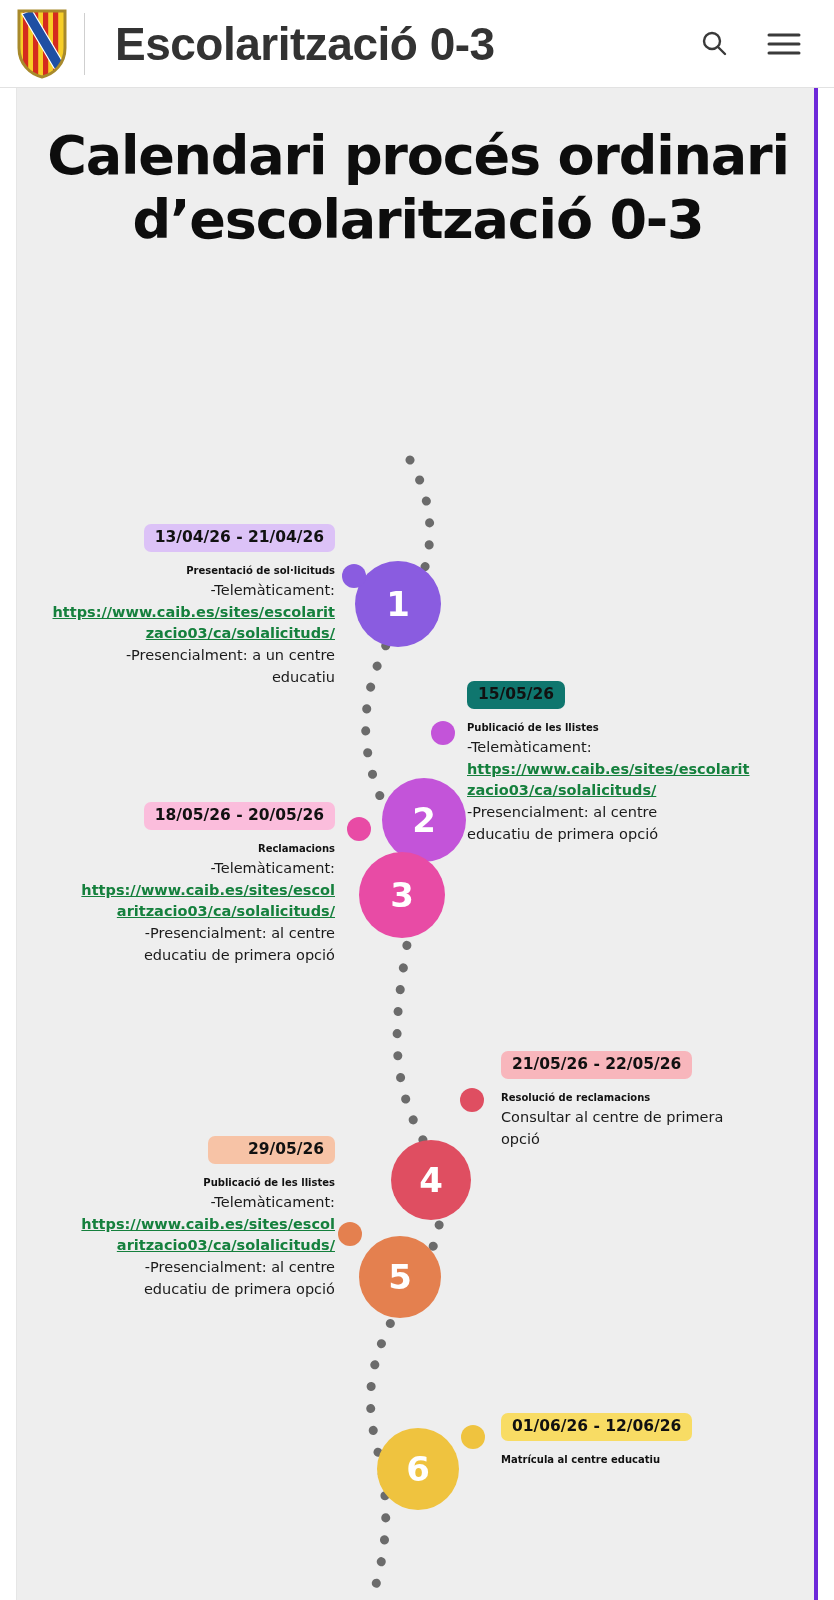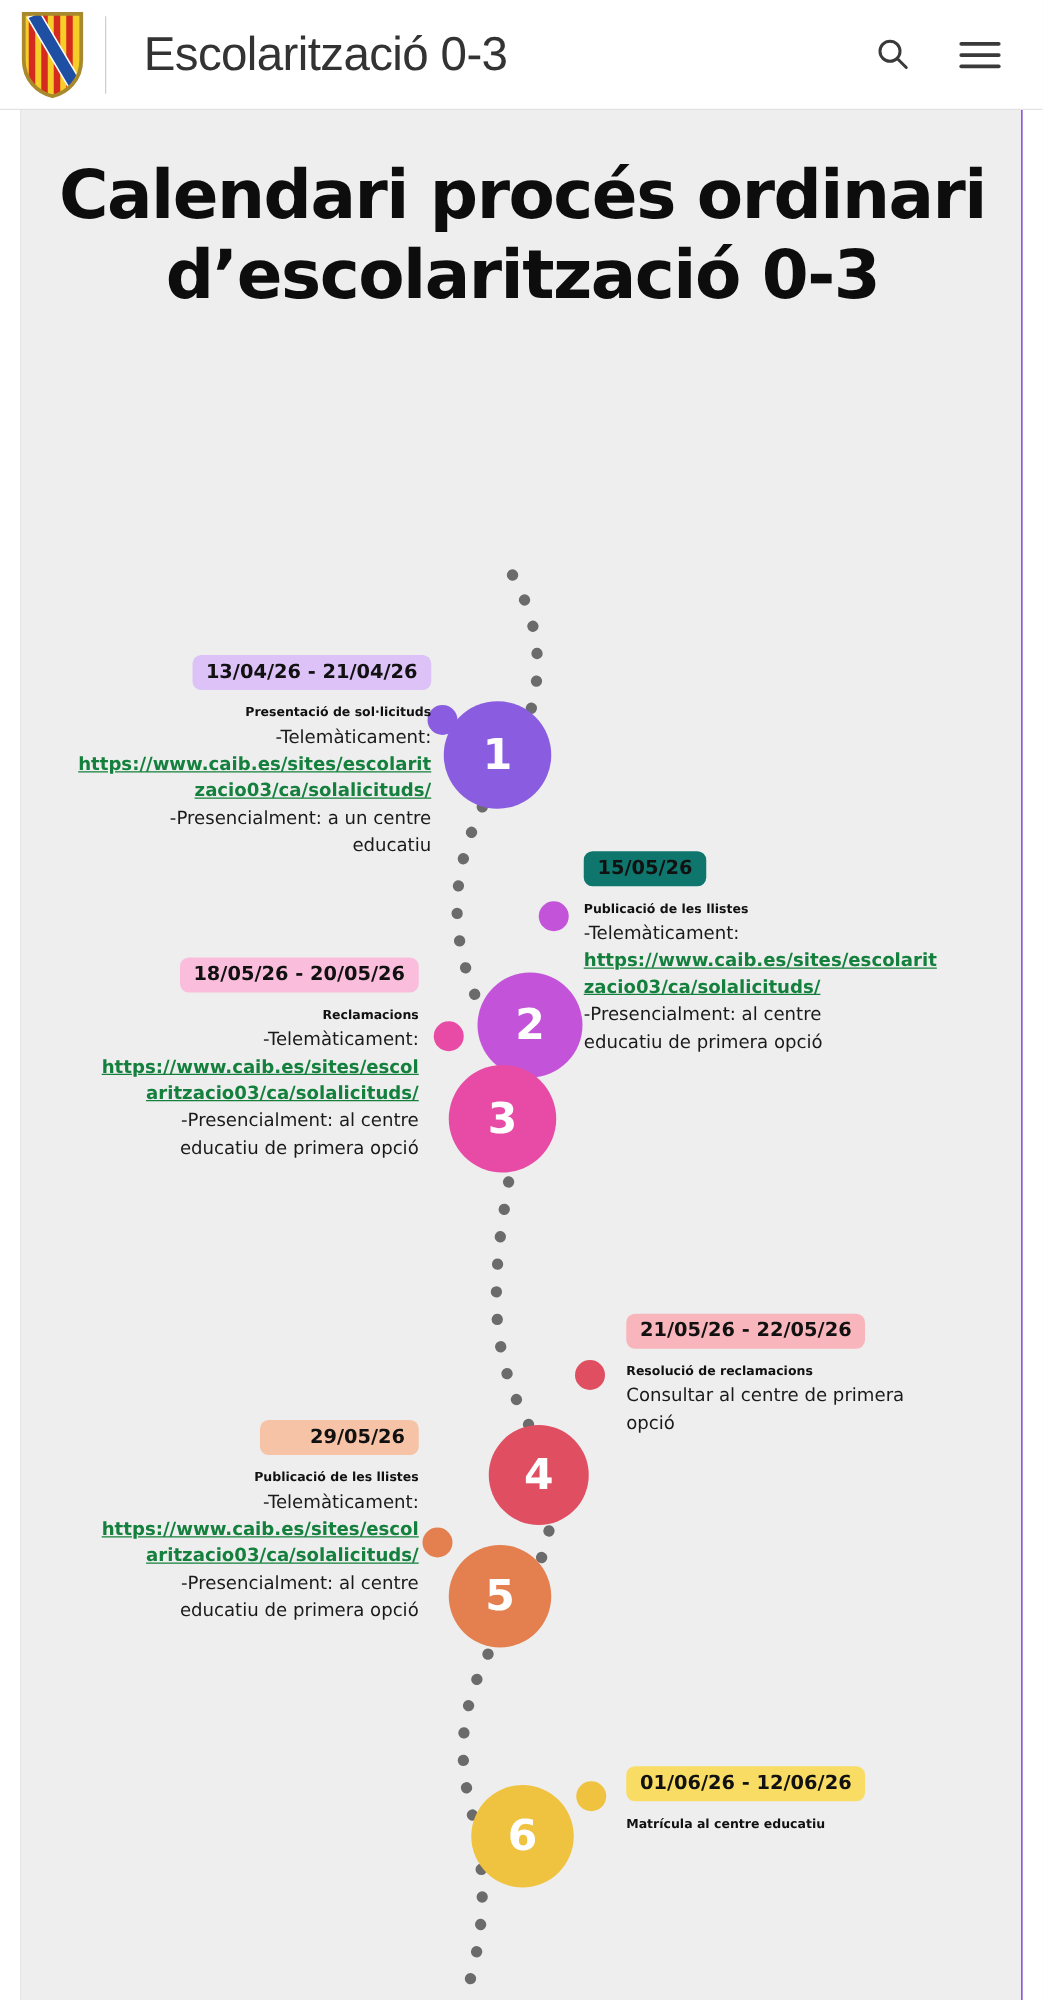--- a/index.html
+++ b/index.html
@@ -24,24 +24,24 @@
     width:84px; height:88px;
     display:flex; align-items:center; justify-content:center;
     flex:0 0 auto;
   }
   .crest{ width:52px; height:72px; display:block; }
   .header-divider{
     width:1px; height:62px; background:#cfcfcf; flex:0 0 auto;
   }
   .site-title{
     flex:1 1 auto;
-    font-size:38px;
+    font-size:46px;
     line-height:1;
     color:#333333;
-    font-weight:400;
+    font-weight:700;
     padding-left:30px;
     letter-spacing:-0.5px;
     white-space:nowrap;
     overflow:hidden;
   }
   .header-actions{
     flex:0 0 auto; display:flex; align-items:center; gap:30px;
     padding-right:30px;
   }
   .icon-btn{
@@ -53,21 +53,21 @@
   
   .page-frame{
     position:absolute; left:0; top:88px; width:834px; height:1512px;
     background:#ffffff;
     overflow:hidden;
   }
   .poster{
     position:absolute; left:16px; top:0; width:802px; height:1512px;
     background:#eeeeee;
     border-left:1px solid #e6e6e6;
-    border-right:1px solid #6d28d9;
+    border-right:4px solid #6d28d9;
     overflow:hidden;
   }
 
   .poster-title{
     position:absolute; left:0; top:36px; width:802px;
     text-align:center;
     font-family:"DejaVu Sans", sans-serif;
     font-weight:bold;
     font-size:54px;
     line-height:1.18;
@@ -202,21 +202,21 @@
                  C 430 1098, 432 1140, 400 1190
                  C 355 1258, 345 1300, 360 1360
                  C 372 1410, 372 1450, 358 1500" fill="none" stroke="#6b6b6b" stroke-width="9" stroke-linecap="round" stroke-dasharray="0.1 22"></path>
       </svg>
 
       <div class="tl-item">
         <div class="tl-circle" style="left:338px; top:473px; width:86px; height:86px; background:#8A5CE0;">
           <span>1</span>
         </div>
         <div class="tl-dot" style="left:325px; top:476px; width:24px; height:24px; background:#8A5CE0;"></div>
-        <div class="tl-text right" style="left:28px; top:436px; width:300px;">
+        <div class="tl-text right" style="left:18px; top:436px; width:300px;">
           <span class="tl-pill" style="background:#DCC2F7;">13/04/26 - 21/04/26</span>
           <div class="tl-heading">Presentació de sol·licituds</div>
           <span class="tl-line">-Telemàticament:</span>
           <span class="tl-line tl-link">https://www.caib.es/sites/escolarit</span>
           <span class="tl-line tl-link">zacio03/ca/solalicituds/</span>
           <span class="tl-line">-Presencialment: a un centre</span>
           <span class="tl-line">educatiu</span>
         </div>
       </div>
 
@@ -234,21 +234,21 @@
           <span class="tl-line">-Presencialment: al centre</span>
           <span class="tl-line">educatiu de primera opció</span>
         </div>
       </div>
 
       <div class="tl-item">
         <div class="tl-circle" style="left:342px; top:764px; width:86px; height:86px; background:#E84BA5; position:absolute; top:764px;">
           <span>3</span>
         </div>
         <div class="tl-dot" style="left:330px; top:729px; width:24px; height:24px; background:#E84BA5;"></div>
-        <div class="tl-text right" style="left:18px; top:678px; width:300px;">
+        <div class="tl-text right" style="left:18px; top:714px; width:300px;">
           <span class="tl-pill" style="background:#FBBDDC;">18/05/26 - 20/05/26</span>
           <div class="tl-heading">Reclamacions</div>
           <span class="tl-line">-Telemàticament:</span>
           <span class="tl-line tl-link">https://www.caib.es/sites/escol</span>
           <span class="tl-line tl-link">aritzacio03/ca/solalicituds/</span>
           <span class="tl-line">-Presencialment: al centre</span>
           <span class="tl-line">educatiu de primera opció</span>
         </div>
       </div>
 

